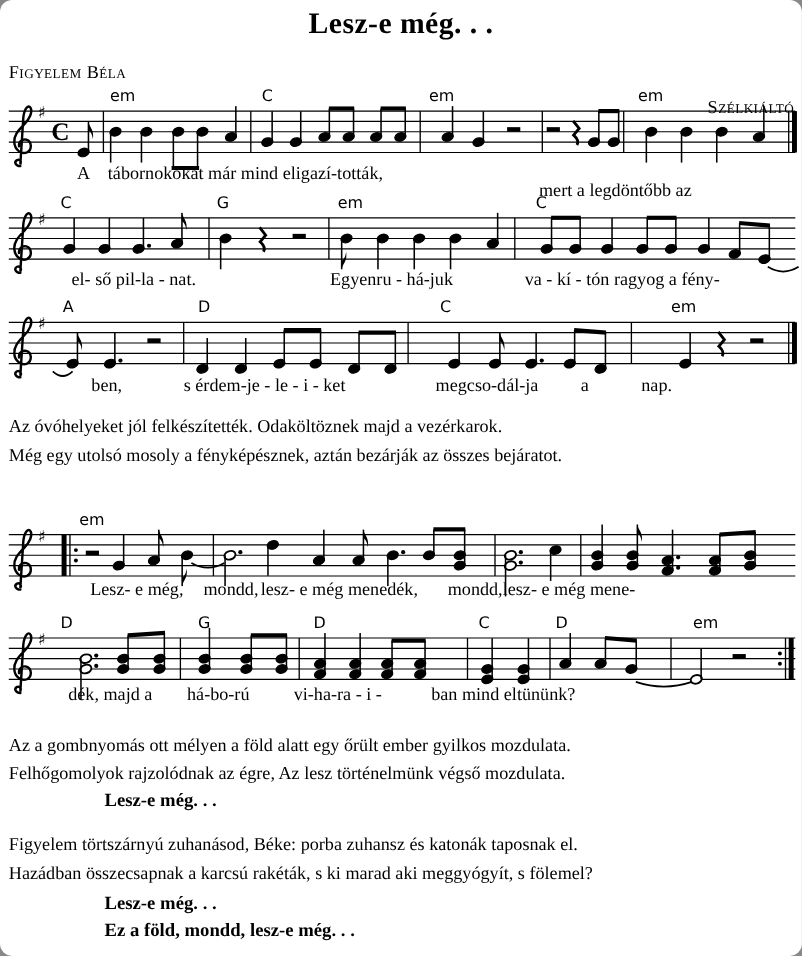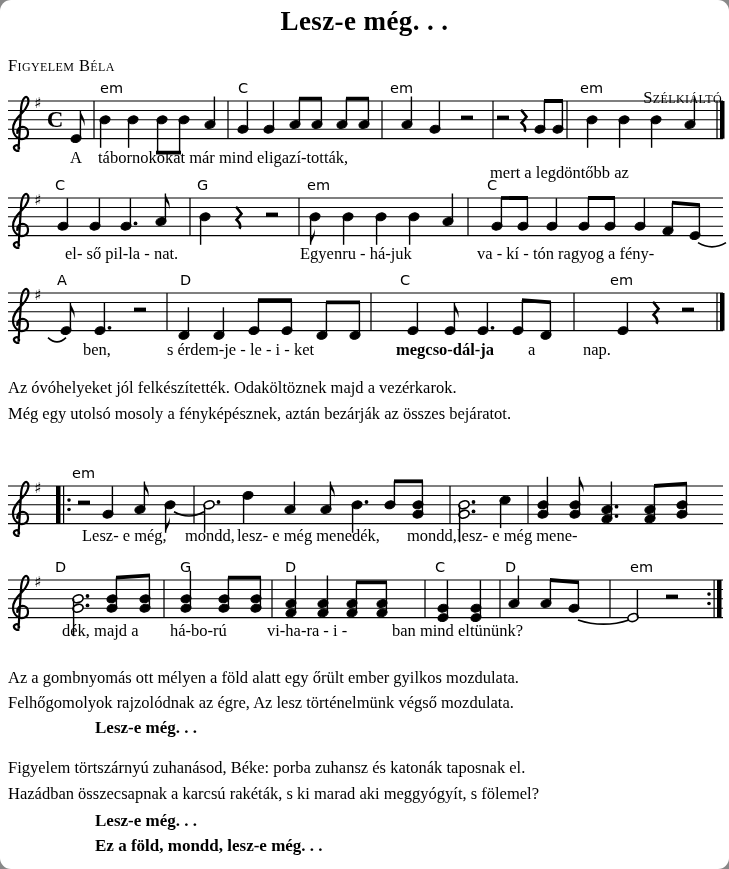--- a/index.html
+++ b/index.html
@@ -356,21 +356,21 @@
       <span class="chord" style="left: 487px; top: 177px;">C</span>
       <span class="lyric" style="left: 55px; top: 245px; margin-left: 10px;">el- ső pil-la - nat.</span>
       <span class="lyric" style="left: 300px; top: 245px;">Egyenru - há-juk</span>
       <span class="lyric" style="left: 477px; top: 245px;">va - kí - tón ragyog a fény-</span>
       <span class="chord" style="left: 57px; top: 272px;">A</span>
       <span class="chord" style="left: 180px; top: 272px;">D</span>
       <span class="chord" style="left: 400px; top: 272px;">C</span>
       <span class="chord" style="left: 610px; top: 272px;">em</span>
       <span class="lyric" style="left: 83px; top: 341px;">ben,</span>
       <span class="lyric" style="left: 167px; top: 341px;">s érdem-je - le - i - ket</span>
-      <span class="lyric" style="left: 396px; top: 341px; font-weight: bold;">megcso-dál-ja</span>
+      <span class="lyric" style="left: 396px; top: 341px;">megcso-dál-ja</span>
       <span class="lyric" style="left: 528px; top: 341px;">a</span>
       <span class="lyric" style="left: 583px; top: 341px;">nap.</span>
       <span class="chord" style="left: 72px; top: 465px;">em</span>
       <span class="lyric" style="left: 82px; top: 527px;">Lesz- e még,</span>
       <span class="lyric" style="left: 185px; top: 527px;">mondd,</span>
       <span class="lyric" style="left: 237px; top: 527px;">lesz- e még menedék,</span>
       <span class="lyric" style="left: 407px; top: 527px;">mondd,</span>
       <span class="lyric" style="left: 457px; top: 527px;">lesz- e még mene-</span>
       <span class="chord" style="left: 55px; top: 559px;">D</span>
       <span class="chord" style="left: 180px; top: 559px;">G</span>

